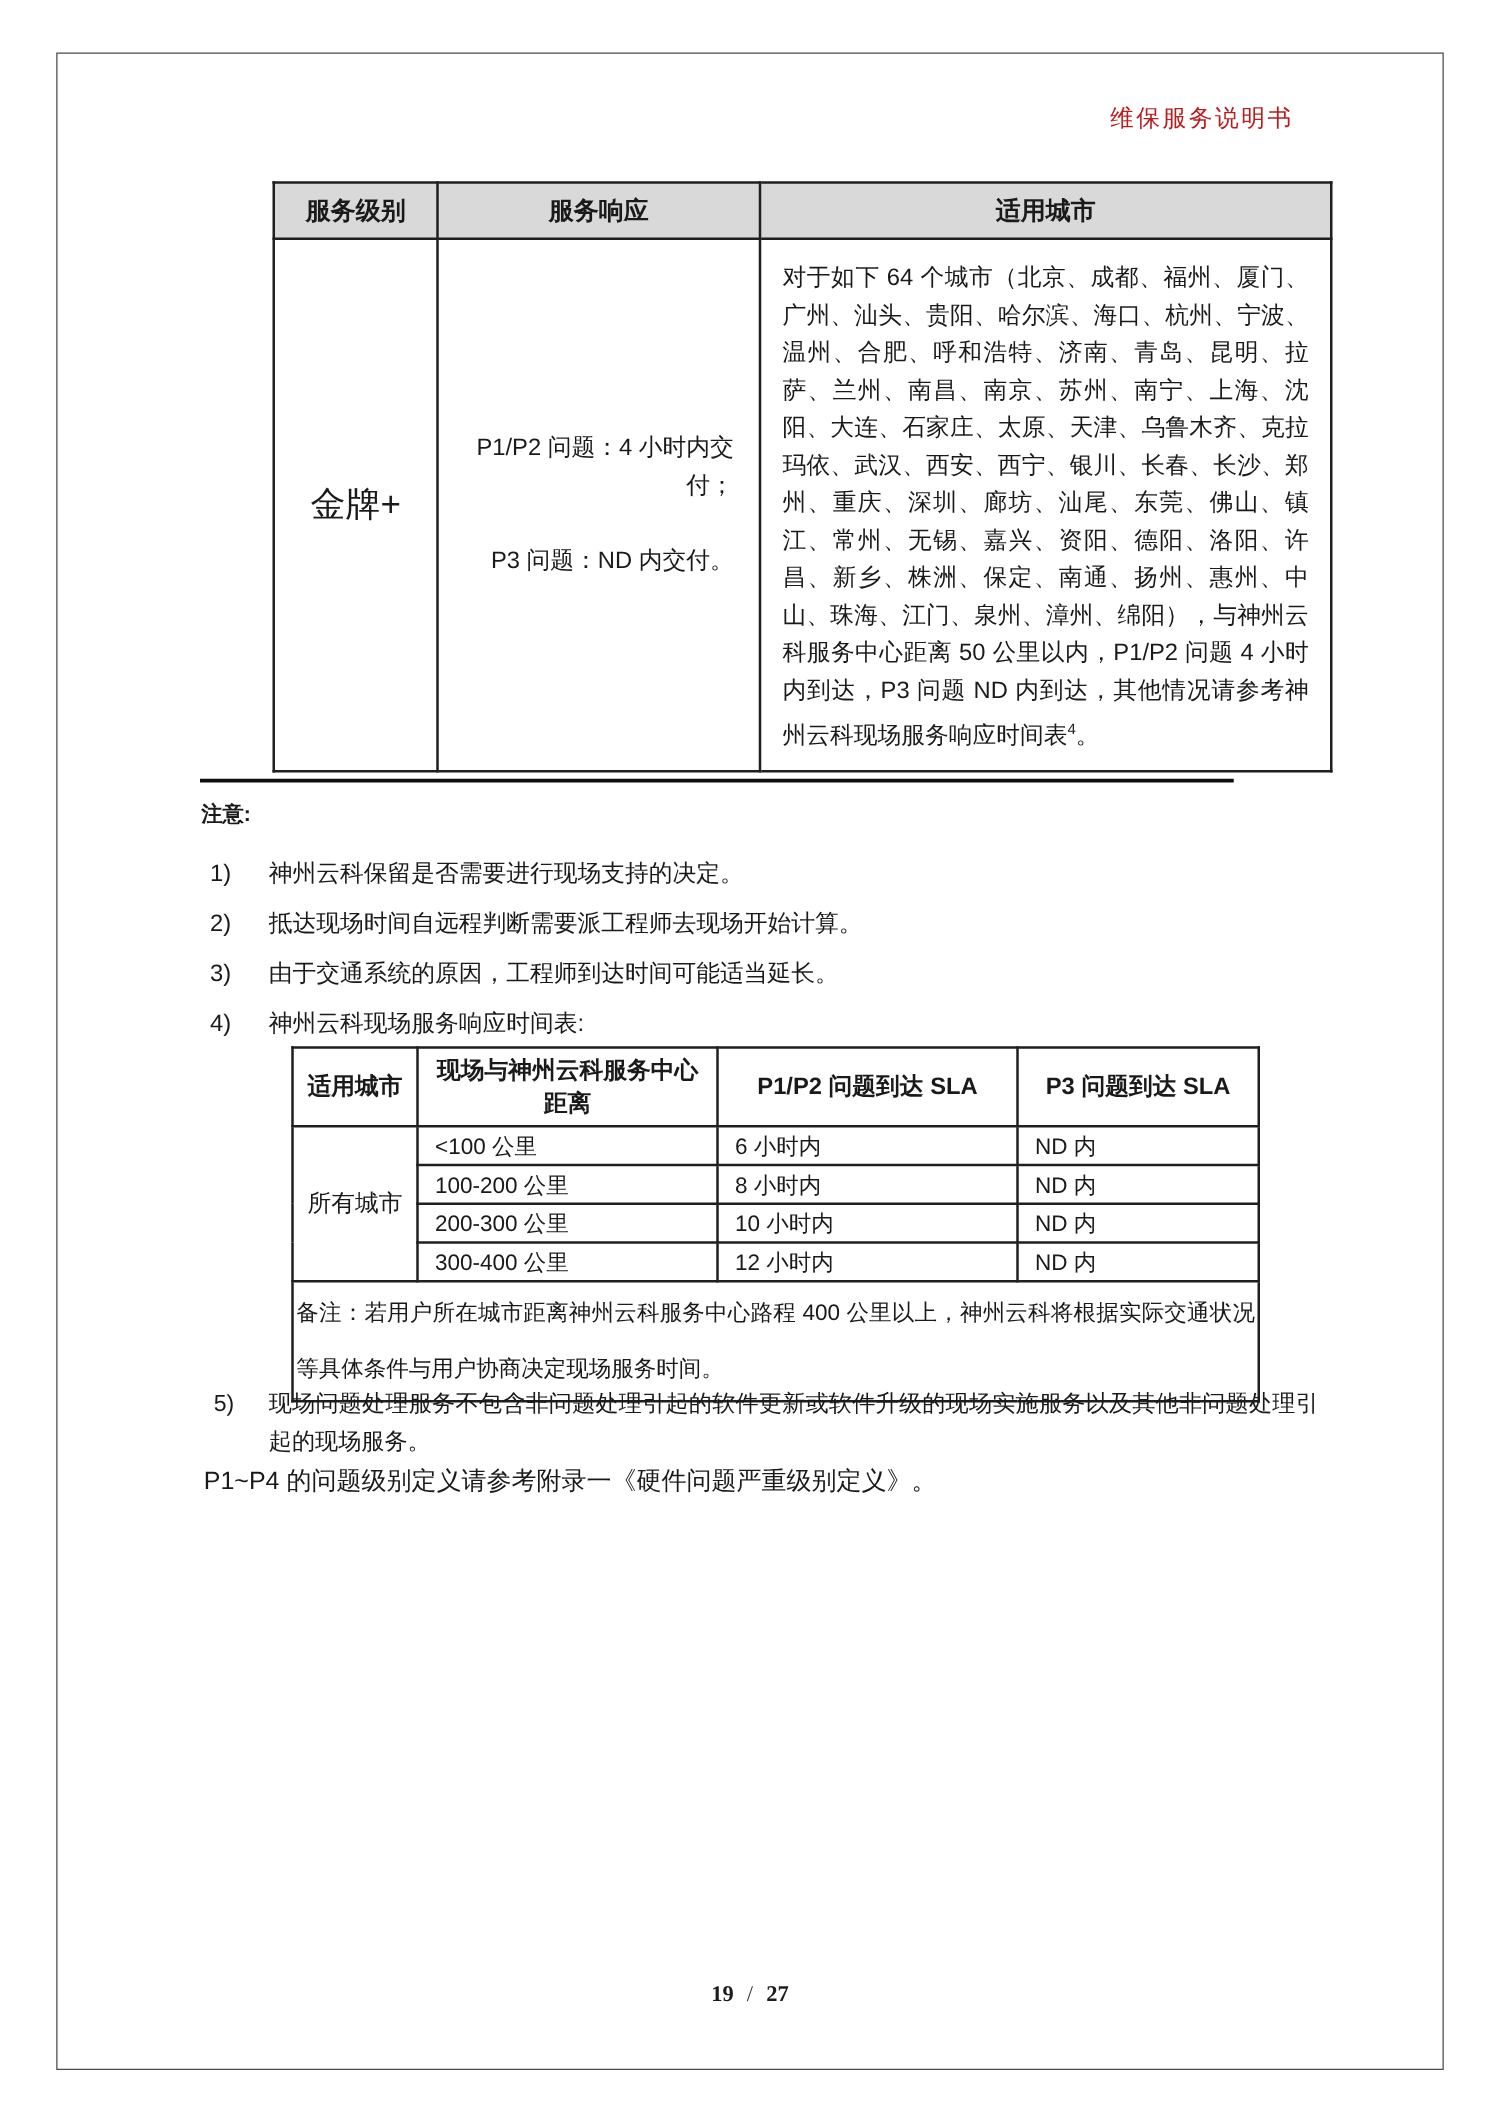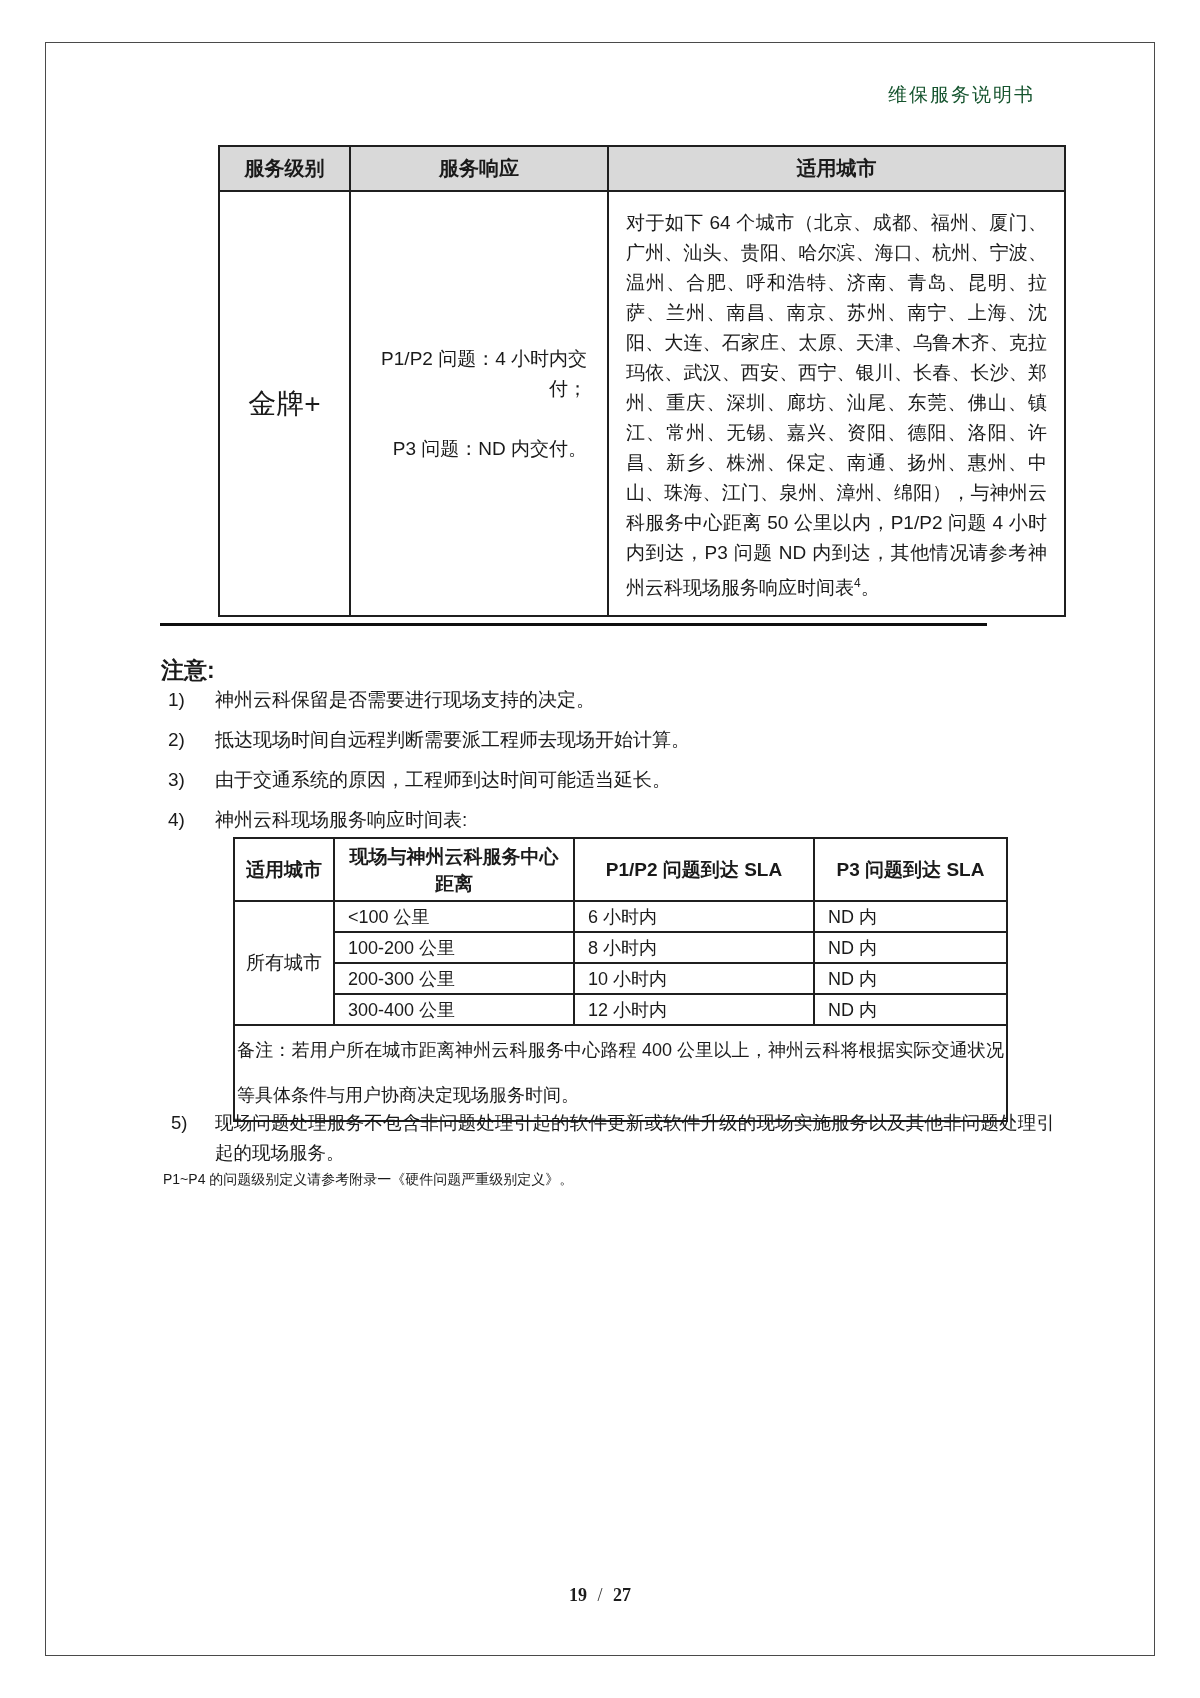--- a/index.html
+++ b/index.html
@@ -10,21 +10,21 @@
     font-family: "Liberation Sans", sans-serif;
   }
   .page-border {
     position: absolute; left: 45px; top: 42px;
     width: 1110px; height: 1614px;
     border: 1px solid #4a4a4a;
   }
   .doc-header {
     position: absolute; top: 82px; left: 888px;
     font-family: "Liberation Serif", serif;
-    font-size: 19px; letter-spacing: 2px; color: #14532d;
+    font-size: 19px; letter-spacing: 2px; color: #b91c1c;
   }
 
   
   table { border-collapse: collapse; table-layout: fixed; margin-left: 28px; }
   .service-table {
     position: absolute; left: 190px; top: 145px; width: 846px;
   }
   .service-table th, .service-table td { border: 2px solid #1f1f1f; }
   .service-table th {
     background: #d9d9d9; font-weight: bold; font-size: 20px;
@@ -44,22 +44,22 @@
     vertical-align: top; text-align: justify;
     font-size: 19px; line-height: 30px; padding: 16px 17px 12px 17px;
   }
   .cell-cities sup { font-size: 12px; }
 
   .section-rule {
     position: absolute; left: 160px; top: 623px;
     width: 827px; height: 3px; background: #0f0f0f;
   }
   .notes-heading {
-    position: absolute; left: 161px; top: 655px;
-    font-size: 23px; font-weight: bold;
+    position: absolute; left: 161px; top: 640px;
+    font-size: 17px; font-weight: bold;
   }
   .note-row {
     position: absolute; left: 168px; display: flex;
     font-size: 19px; line-height: 26px; width: 900px;
   }
   .note-row .num { width: 47px; flex: 0 0 47px; }
   .n1 { top: 687px; } .n2 { top: 727px; } .n3 { top: 767px; } .n4 { top: 807px; }
 
   
   .response-table {
@@ -84,21 +84,21 @@
 
   .note5-row {
     position: absolute; left: 171px; top: 1108px; display: flex;
     font-size: 18.5px; line-height: 30px; width: 884px;
   }
   .note5-row .num { width: 44px; flex: 0 0 44px; }
   .note5-row .txt { flex: 1; text-align: justify; }
 
   .closing-line {
     position: absolute; left: 163px; top: 1171px;
-    font-size: 14px;
+    font-size: 20px;
   }
   .page-footer {
     position: absolute; left: 0; top: 1585px; width: 1200px;
     text-align: center; font-family: "Liberation Serif", serif;
     font-size: 18px; color: #1c1c1c;
   }
   .page-footer .pg { font-weight: bold; }
   .page-footer .sep { font-weight: normal; margin: 0 6px; color: #333; }
 </style>
 </head>

